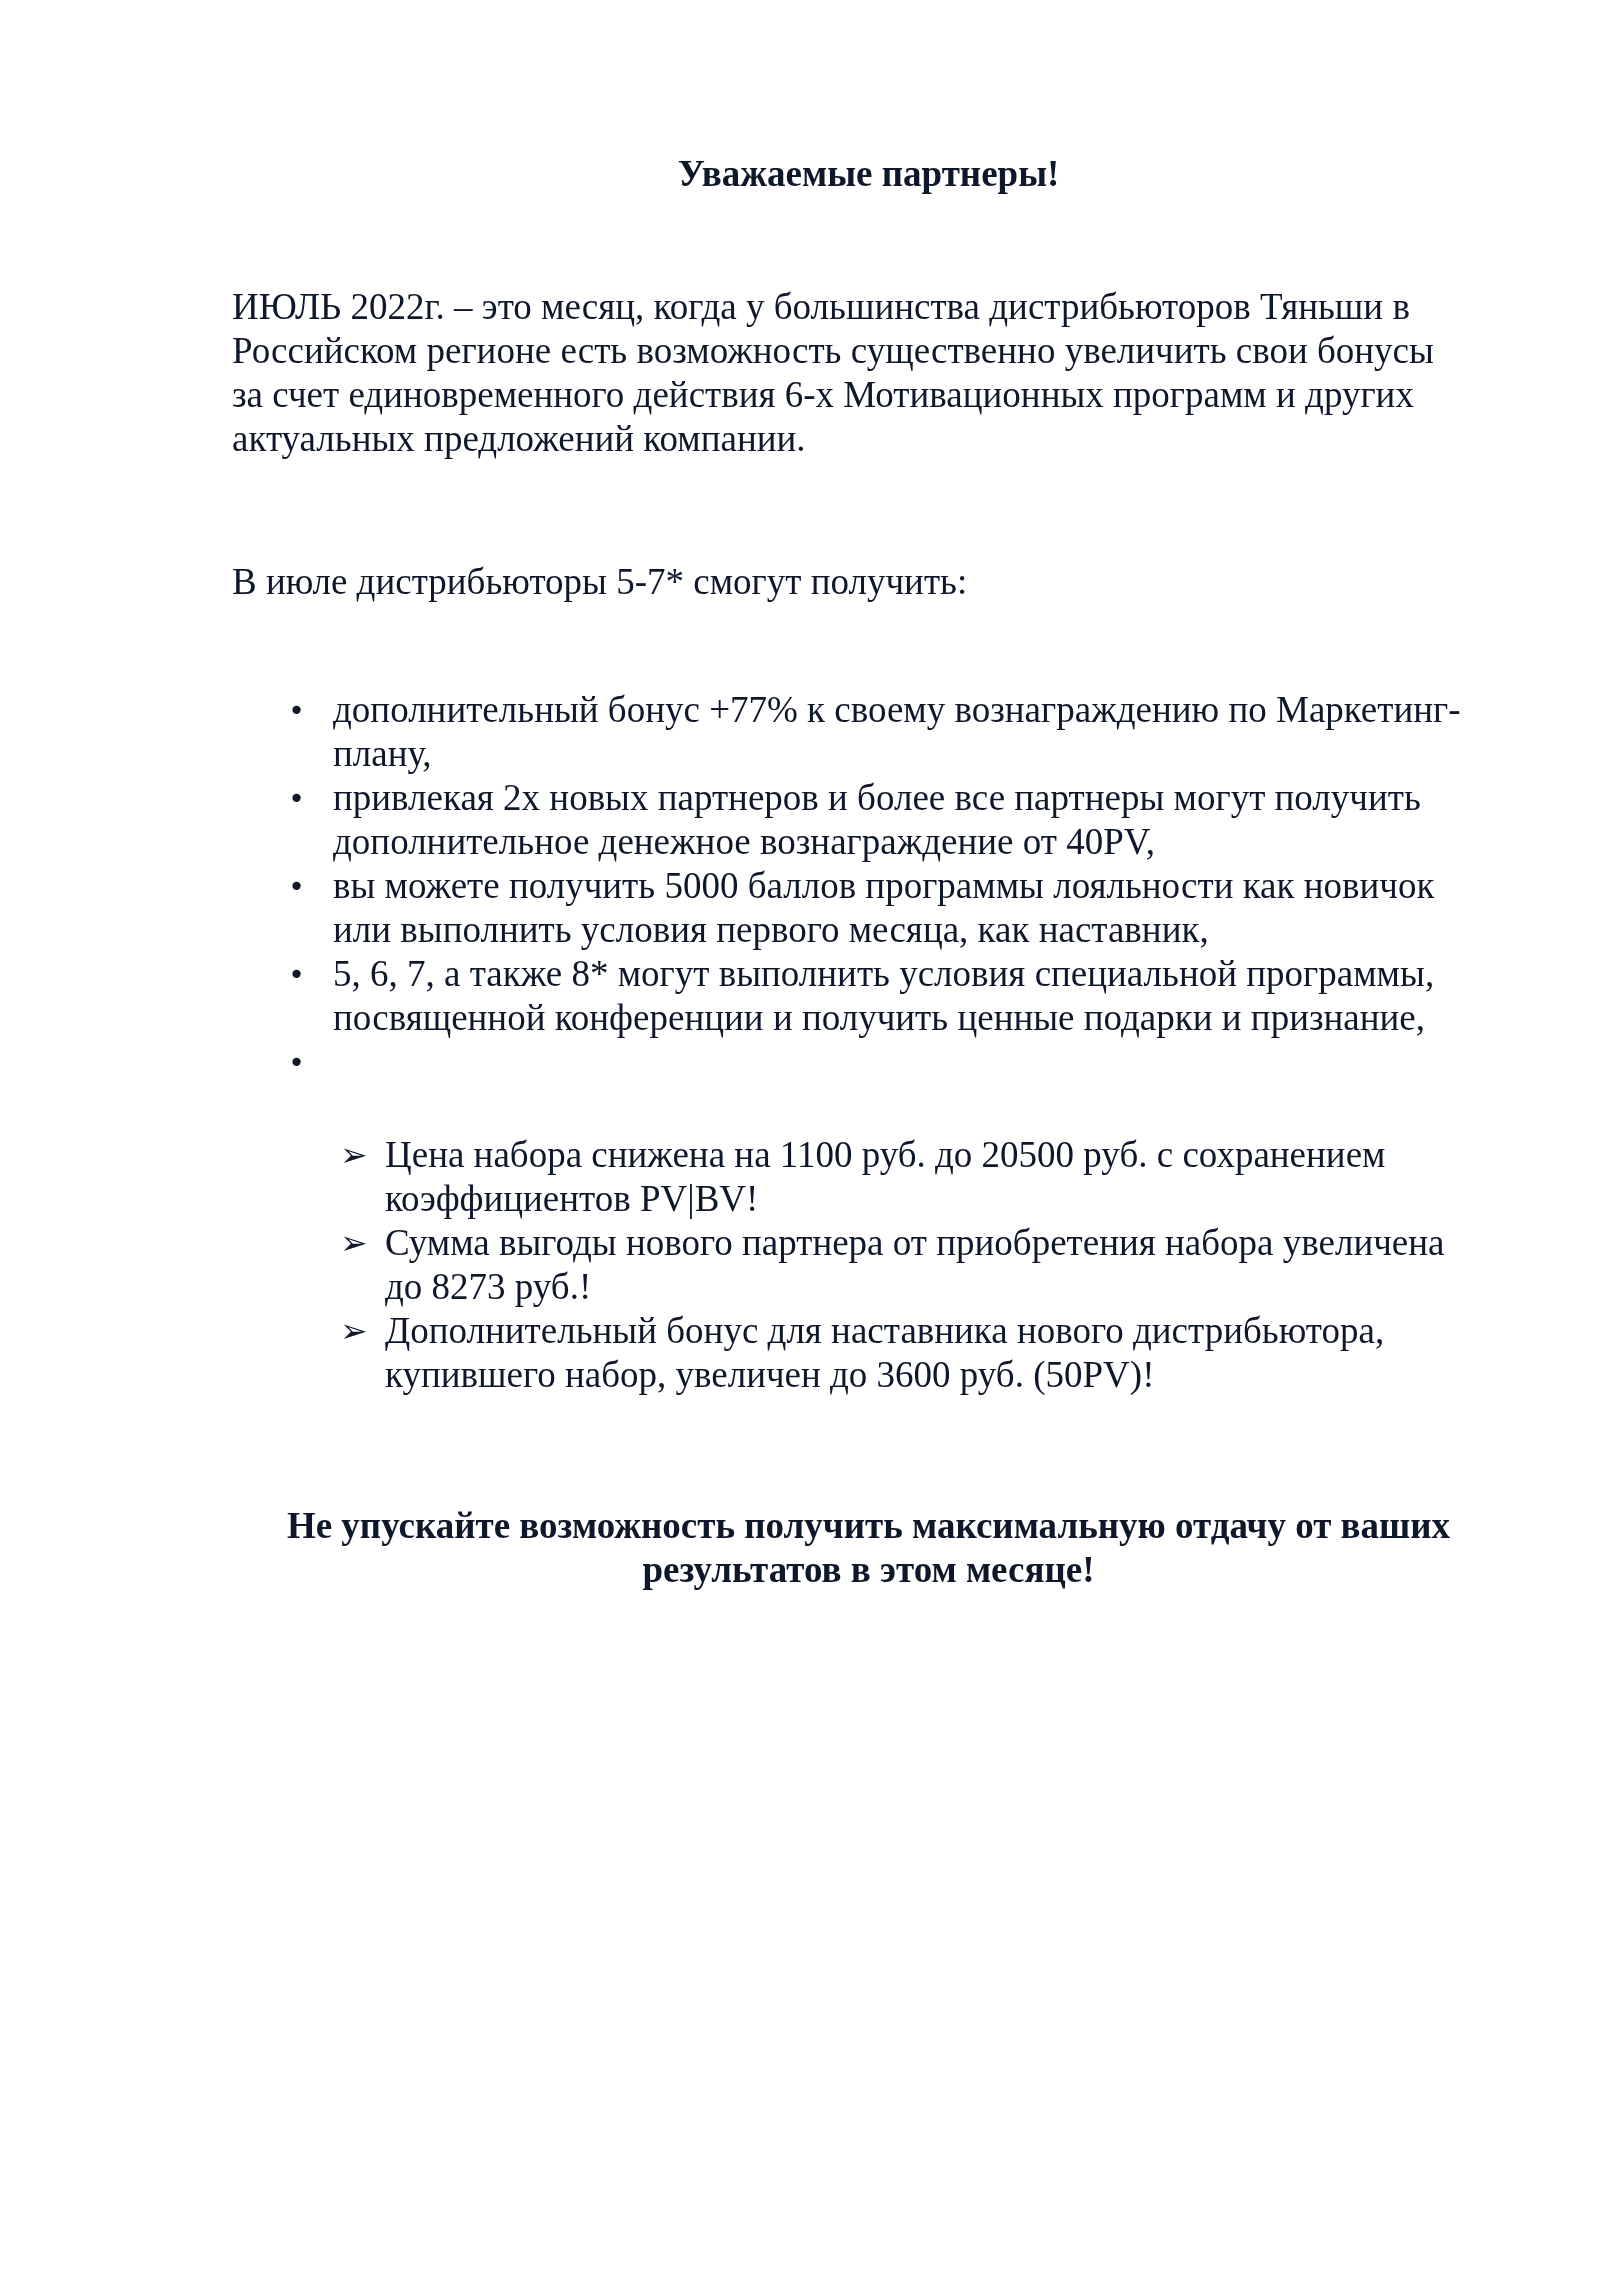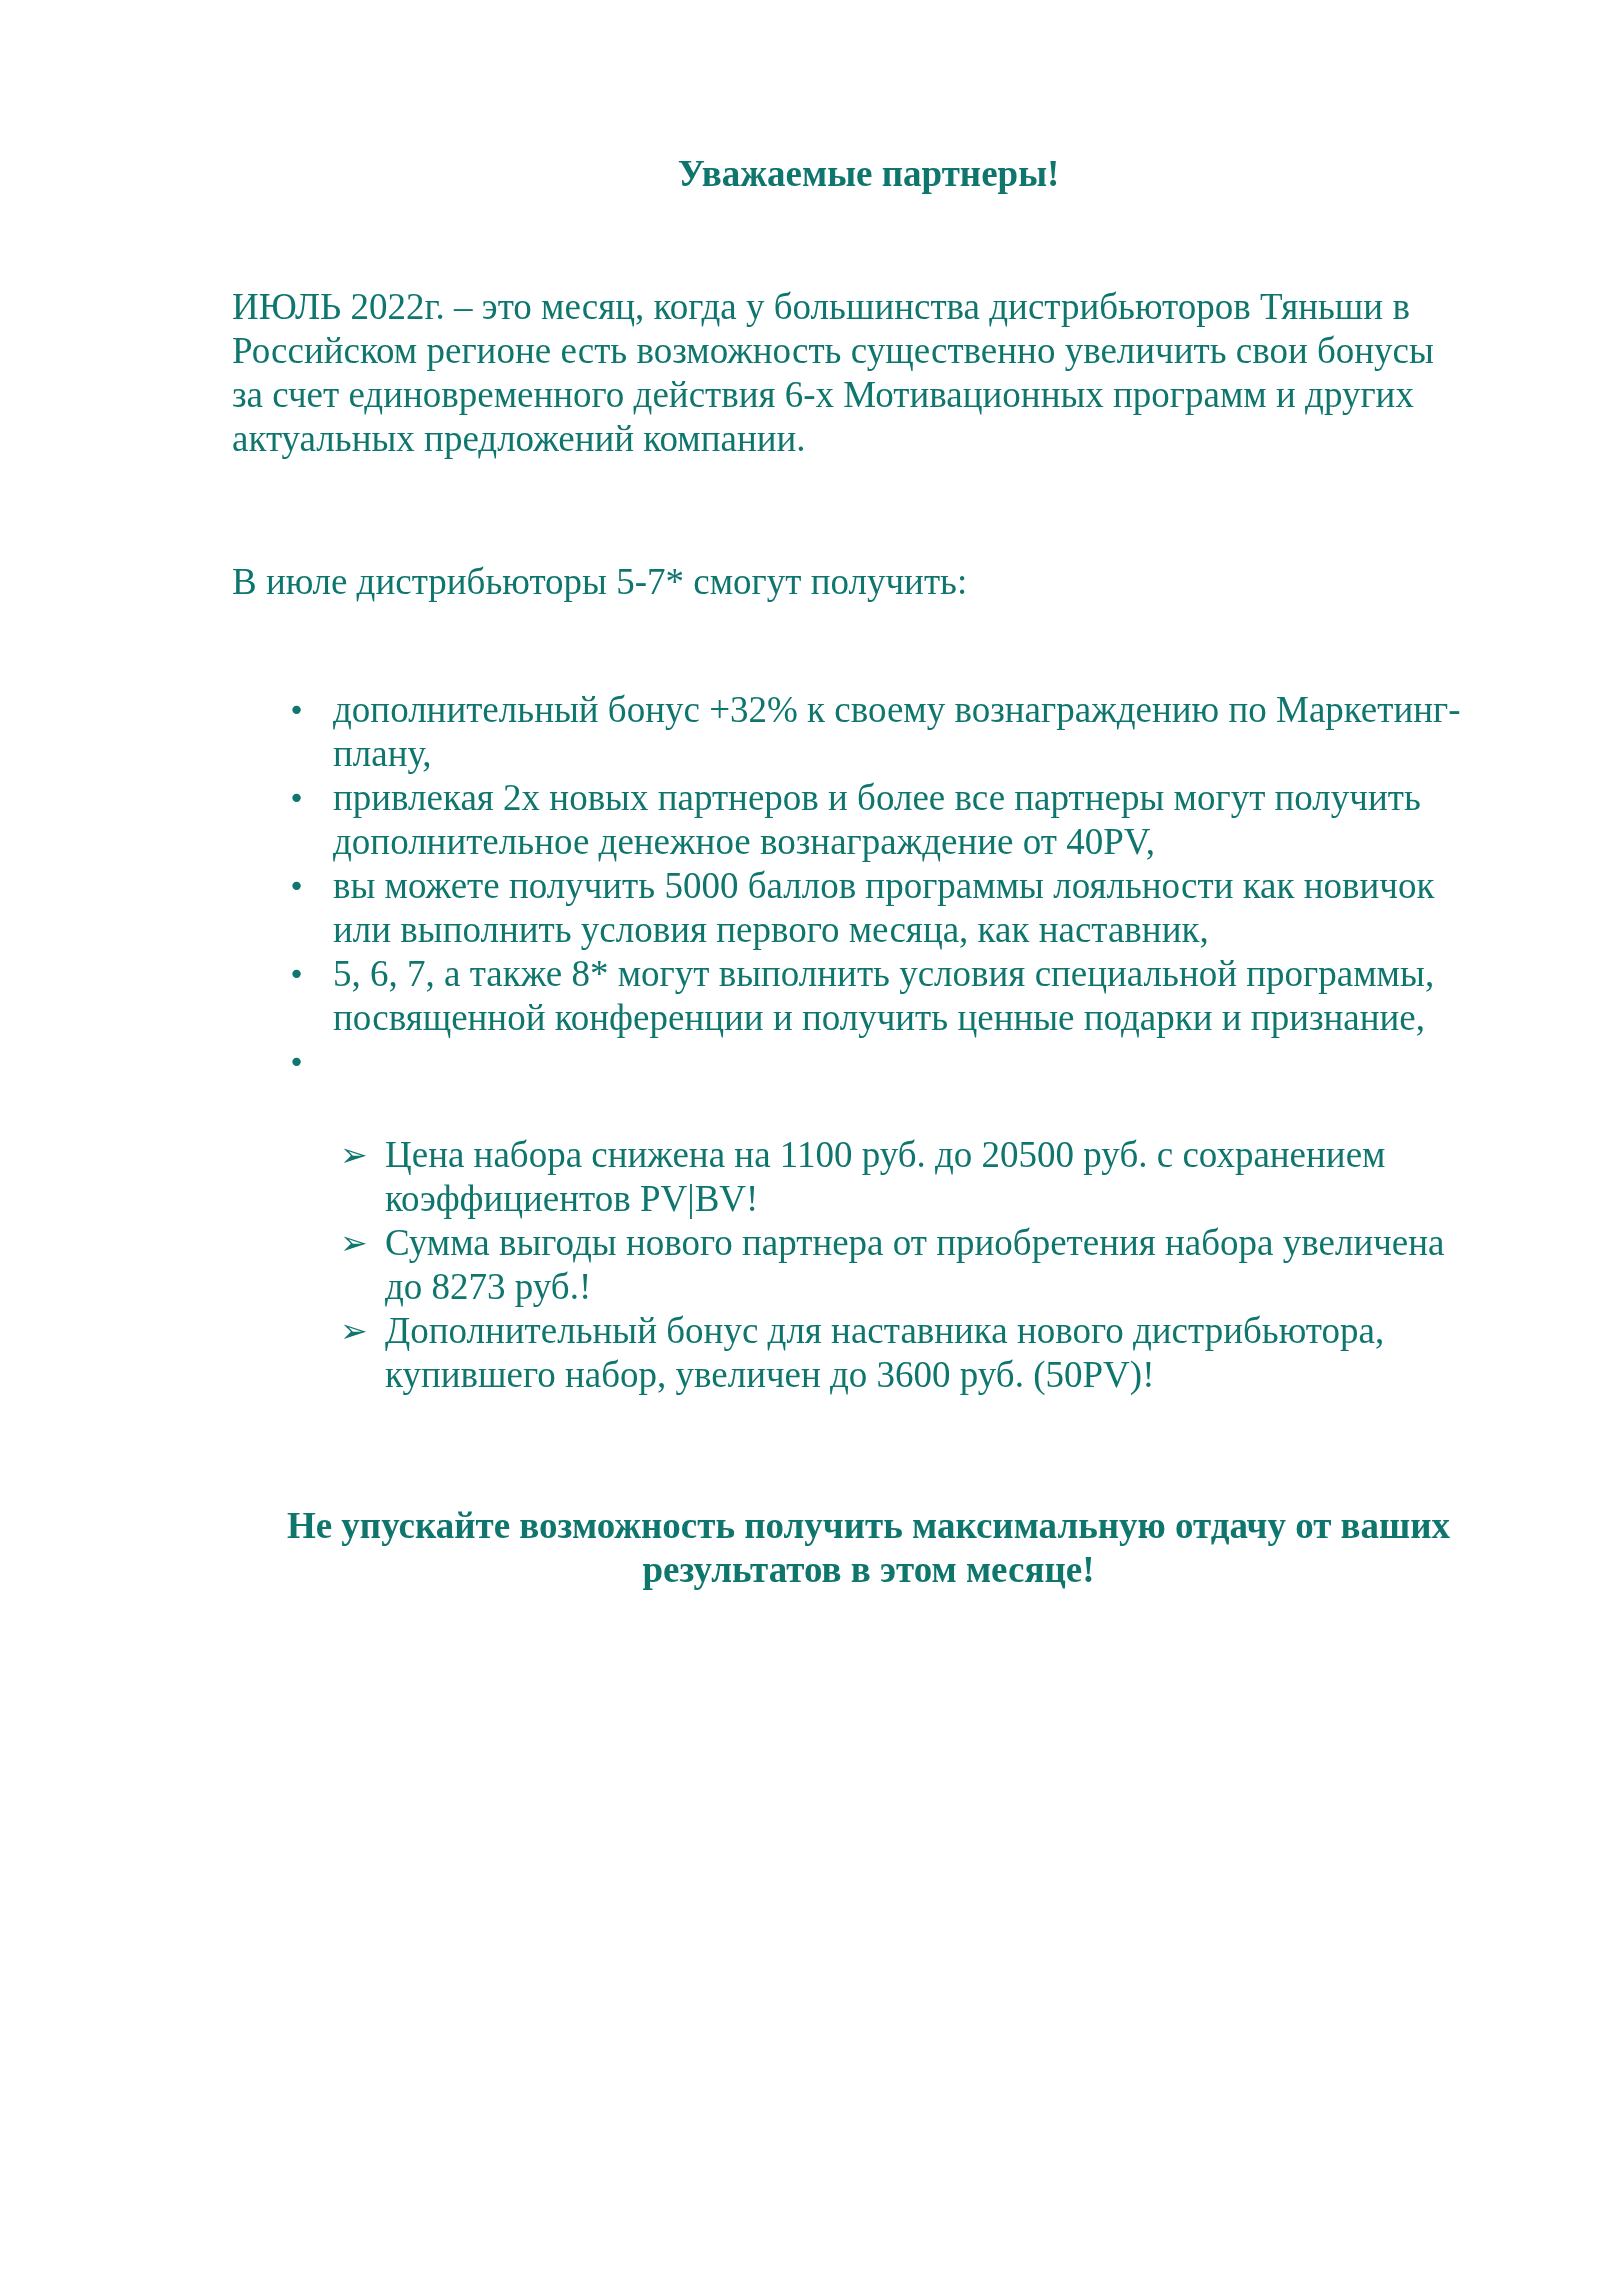--- a/index.html
+++ b/index.html
@@ -1,21 +1,21 @@
 <!DOCTYPE html>
 <html><head>
 <meta charset="utf-8">
 <style>
   html, body { margin: 0; padding: 0; background: #ffffff; }
   .page {
     position: relative;
     width: 1621px;
     height: 2293px;
     background: #ffffff;
-    color: #0f766e;
+    color: #0f172a;
     font-family: "Liberation Serif", "DejaVu Serif", serif;
     font-size: 37px;
     line-height: 44px;
     overflow: hidden;
     box-sizing: border-box;
   }
   .content {
     padding: 152px 116px 0 232px; 
   }
   .title {
@@ -67,21 +67,21 @@
     <div class="intro">ИЮЛЬ 2022г. – это месяц, когда у большинства дистрибьюторов Тяньши в
 Российском регионе есть возможность существенно увеличить свои бонусы
 за счет единовременного действия 6-х Мотивационных программ и других
 актуальных предложений компании.</div>
 
     <div class="lead">В июле дистрибьюторы 5-7* смогут получить:</div>
 
     <div class="bullet-list">
       <div class="item">
         <span class="marker bullet-glyph">•</span>
-        <span class="item-text">дополнительный бонус +32% к своему вознаграждению по Маркетинг-
+        <span class="item-text">дополнительный бонус +77% к своему вознаграждению по Маркетинг-
 плану,</span>
       </div>
       <div class="item">
         <span class="marker bullet-glyph">•</span>
         <span class="item-text">привлекая 2х новых партнеров и более все партнеры могут получить
 дополнительное денежное вознаграждение от 40PV,</span>
       </div>
       <div class="item">
         <span class="marker bullet-glyph">•</span>
         <span class="item-text">вы можете получить 5000 баллов программы лояльности как новичок

